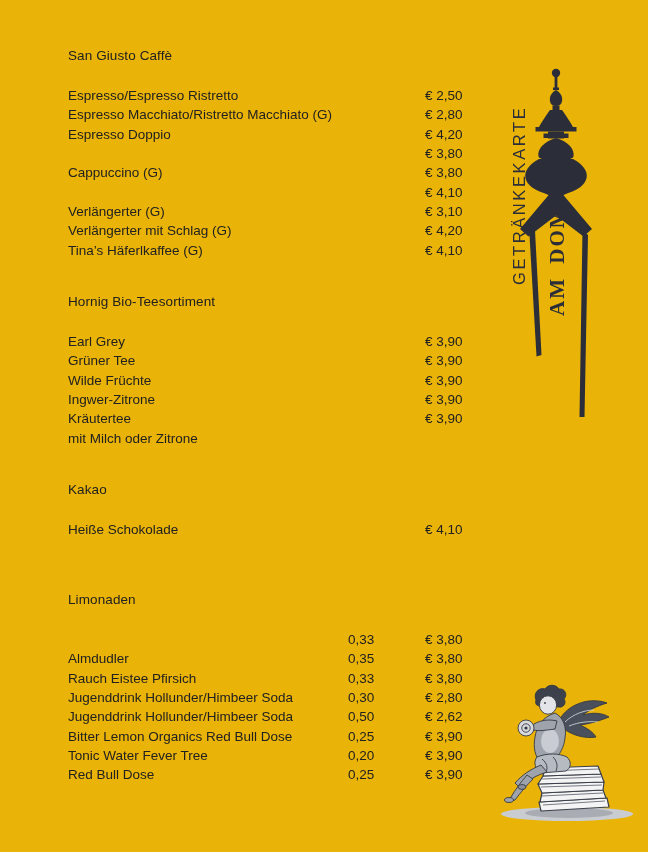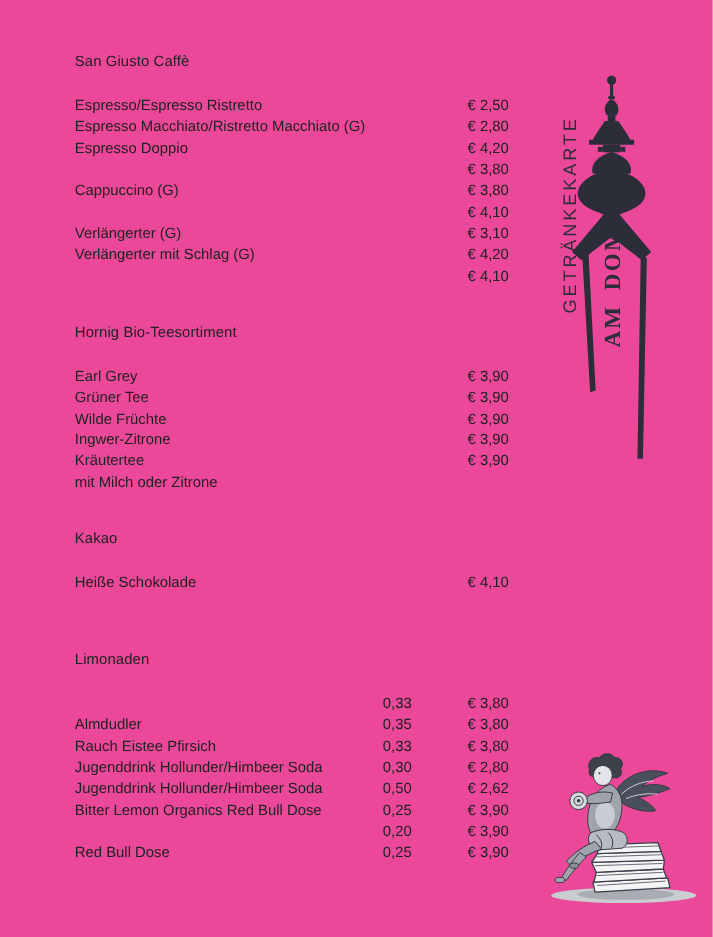--- a/index.html
+++ b/index.html
@@ -1,17 +1,17 @@
 <!DOCTYPE html>
 <html><head>
 <meta charset="utf-8">
 <title>Getränkekarte</title>
 <style>
   html,body{margin:0;padding:0;background:#ffffff;}
-  .page{position:relative;width:648px;height:852px;background:#ec4899;overflow:hidden;
+  .page{position:relative;width:648px;height:852px;background:#eab308;overflow:hidden;
         font-family:"Liberation Sans", sans-serif;color:#212121;}
   
   .section{position:absolute;left:68px;width:404px;font-size:13.5px;}
   .s0{top:48px}.s1{top:294px}.s2{top:482px}.s3{top:592px}
   .sec-title{font-size:13.5px;font-weight:400;letter-spacing:.1px;white-space:nowrap;}
   .items{position:absolute;top:38px;left:0;width:404px;}
   .row{position:relative;height:19.35px;line-height:19.35px;white-space:nowrap;}
   .name{position:absolute;left:0;}
   .vol{position:absolute;left:280px;}
   .price{position:absolute;left:357px;text-align:right;}
@@ -57,20 +57,21 @@
         </div>
       <div class="row">
           <span class="name">Verlängerter (G)</span>
           <span class="price">€ 3,10</span>
         </div>
       <div class="row">
           <span class="name">Verlängerter mit Schlag (G)</span>
           <span class="price">€ 4,20</span>
         </div>
       <div class="row">
+          <span class="name">Tina’s Häferlkaffee (G)</span>
           <span class="price">€ 4,10</span>
         </div>
     </div>
   </div>
 
   <div class="section s1">
     <div class="sec-title">Hornig Bio-Teesortiment</div>
     <div class="items">
       <div class="row">
           <span class="name">Earl Grey</span>
@@ -134,20 +135,21 @@
           <span class="name">Jugenddrink Hollunder/Himbeer Soda</span>
           <span class="vol">0,50</span>
           <span class="price">€ 2,62</span>
         </div>
       <div class="row">
           <span class="name">Bitter Lemon Organics Red Bull Dose</span>
           <span class="vol">0,25</span>
           <span class="price">€ 3,90</span>
         </div>
       <div class="row">
+          <span class="name">Tonic Water Fever Tree</span>
           <span class="vol">0,20</span>
           <span class="price">€ 3,90</span>
         </div>
       <div class="row">
           <span class="name">Red Bull Dose</span>
           <span class="vol">0,25</span>
           <span class="price">€ 3,90</span>
         </div>
     </div>
   </div>

